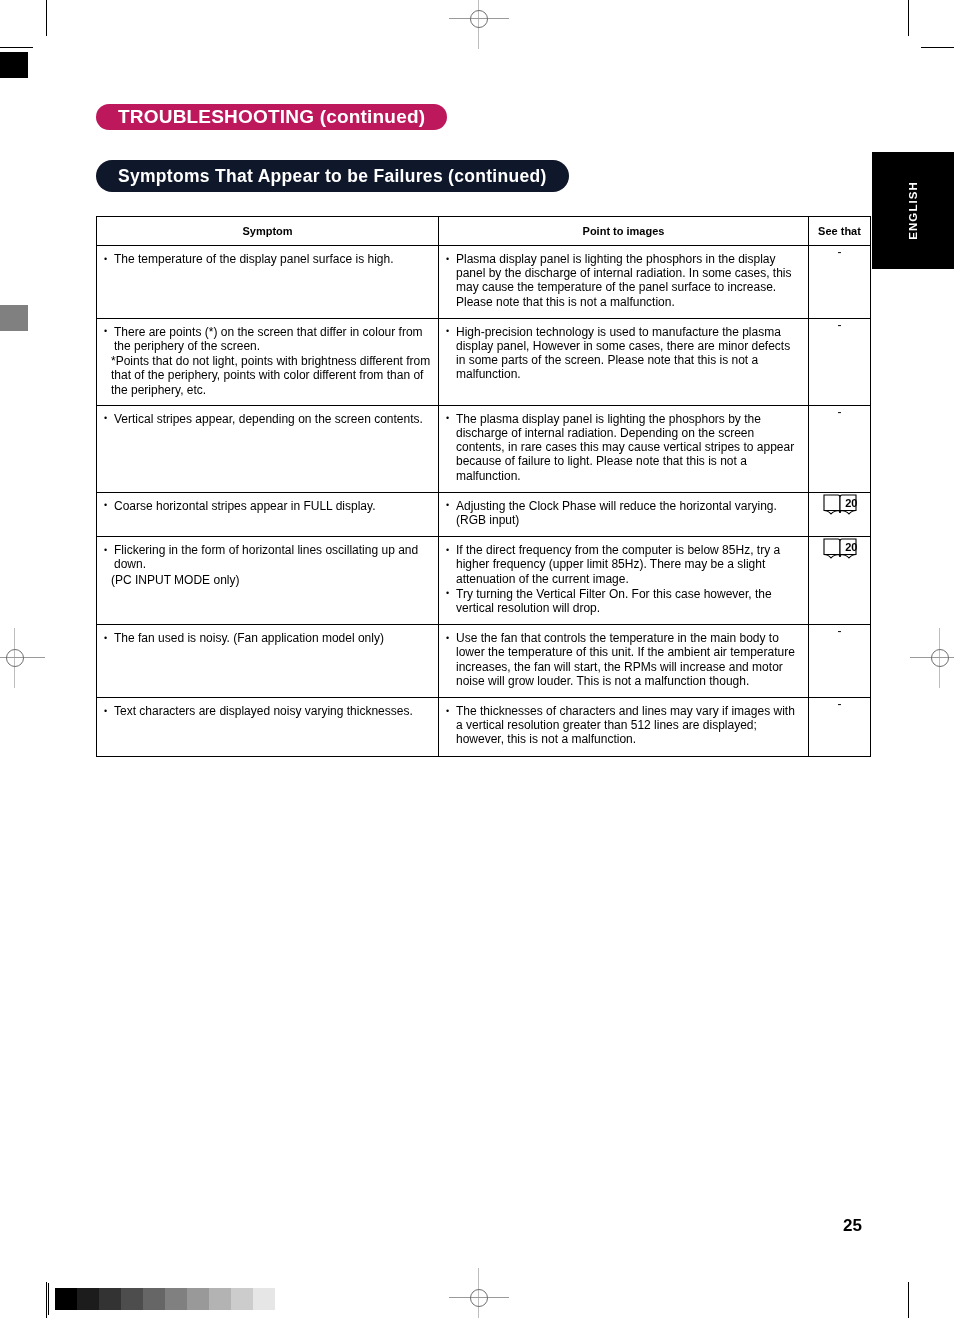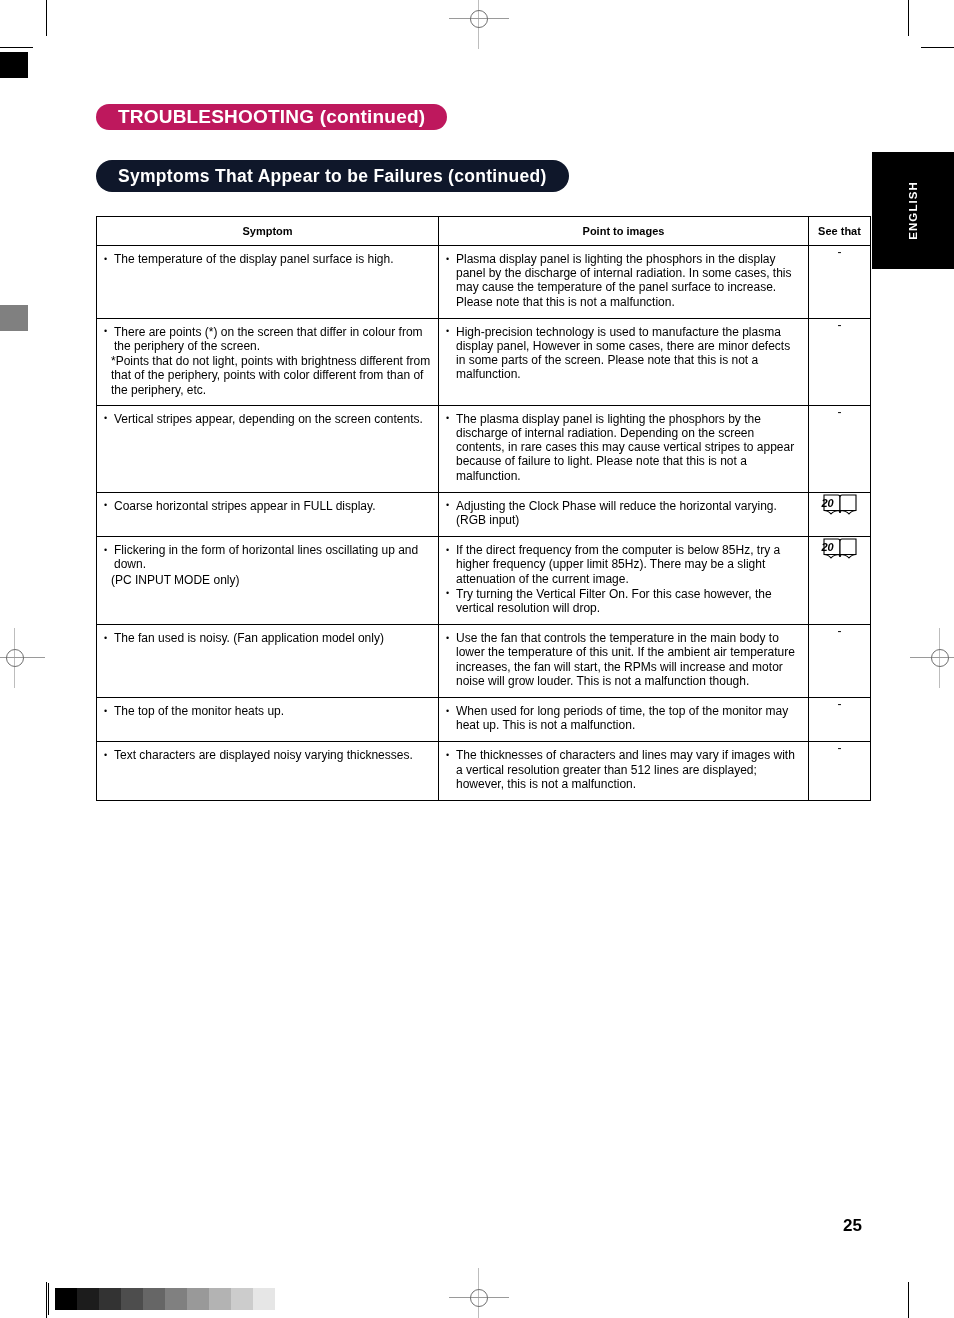--- a/index.html
+++ b/index.html
@@ -172,25 +172,24 @@
     display: inline-block;
     position: relative;
     width: 36px;
     height: 25px;
   }
   .book-ref svg { display: block; }
   .book-ref .num {
     position: absolute;
     left: 0; right: 0;
     top: 4px;
-    text-align: left;
+    text-align: right;
     font-size: 11px;
     font-weight: bold;
     line-height: 12px;
-    font-style: italic;
   }
 
   
   .page-number {
     position: absolute;
     right: 92px;
     top: 1216px;
     font-size: 17px;
     font-weight: bold;
   }
@@ -368,37 +367,20 @@
           <div class="cell">
             <ul class="bullets">
               <li>The fan used is noisy. (Fan application model only)</li>
             </ul>
           </div>
         </td>
         <td class="col-point">
           <div class="cell">
             <ul class="bullets">
               <li>Use the fan that controls the temperature in the main body to lower the temperature of this unit. If the ambient air temperature increases, the fan will start, the RPMs will increase and motor noise will grow louder. This is not a malfunction though.</li>
-            </ul>
-          </div>
-        </td>
-        <td class="col-page page-cell"><span class="dash">-</span></td>
-      </tr>
-      <tr>
-        <td class="col-sym">
-          <div class="cell">
-            <ul class="bullets">
-              <li>The top of the monitor heats up.</li>
-            </ul>
-          </div>
-        </td>
-        <td class="col-point">
-          <div class="cell">
-            <ul class="bullets">
-              <li>When used for long periods of time, the top of the monitor may heat up. This is not a malfunction.</li>
             </ul>
           </div>
         </td>
         <td class="col-page page-cell"><span class="dash">-</span></td>
       </tr>
       <tr>
         <td class="col-sym">
           <div class="cell">
             <ul class="bullets">
               <li>Text characters are displayed noisy varying thicknesses.</li>

